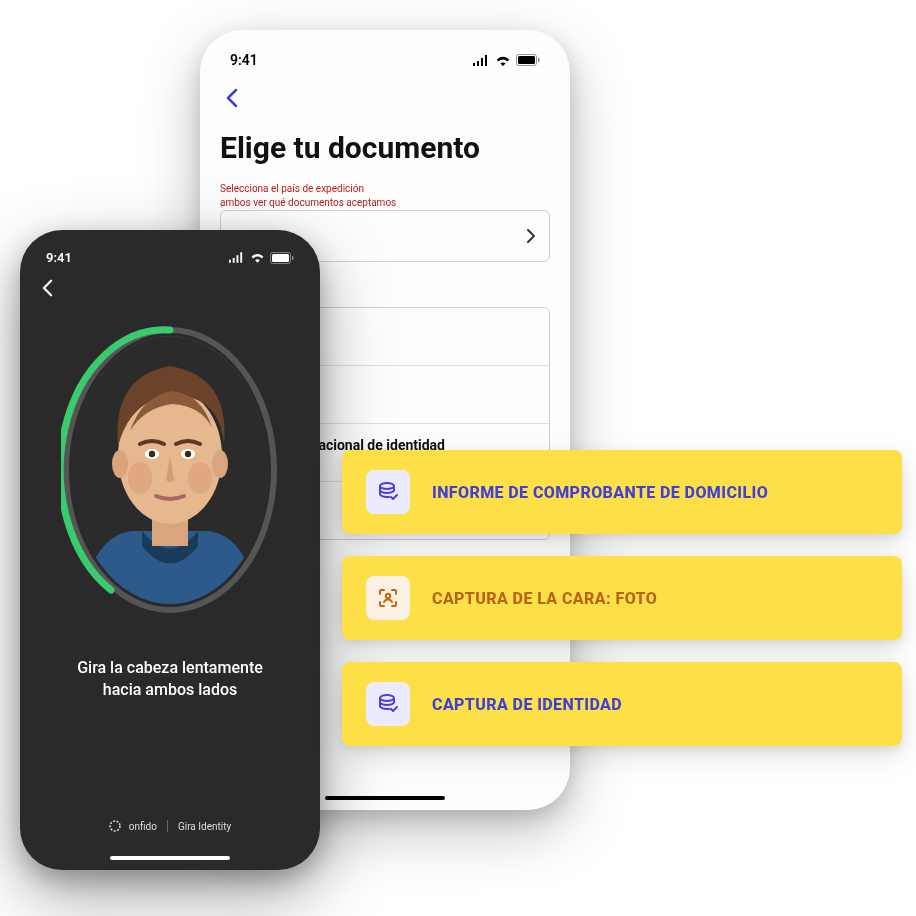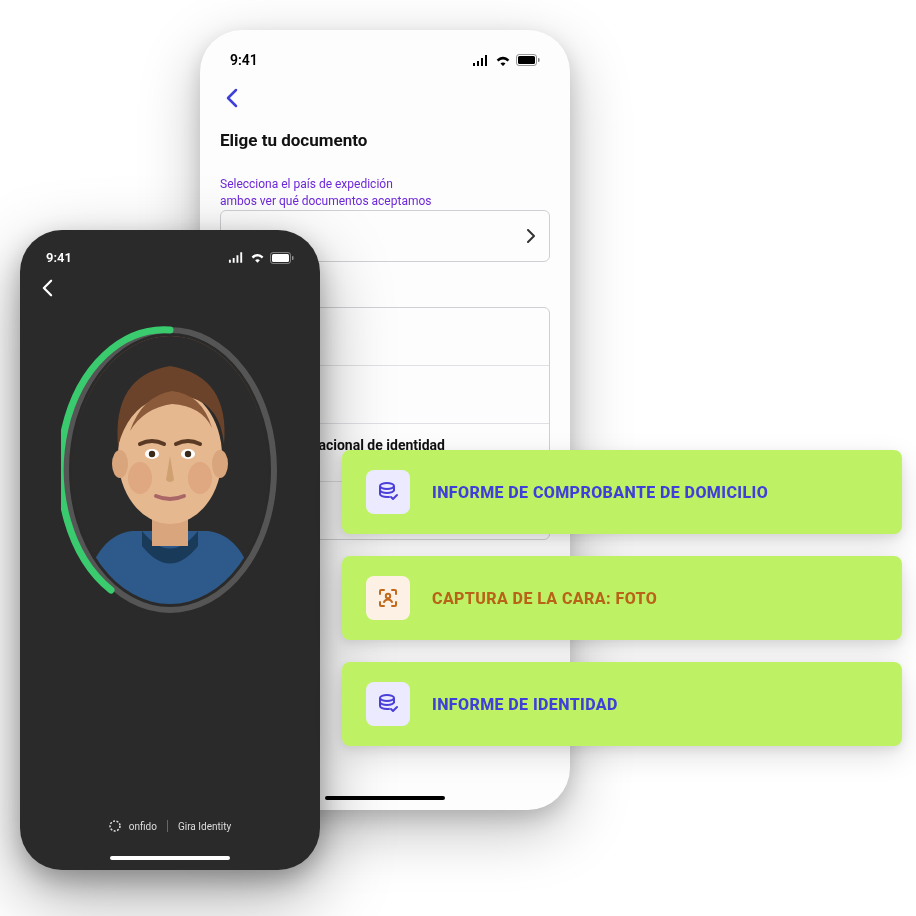--- a/index.html
+++ b/index.html
@@ -33,28 +33,28 @@
       font-weight: 600;
       padding: 4px 10px 14px;
       color: #000;
     }
     .status-icons { display: flex; gap: 5px; align-items: center; }
     .back-btn {
       color: #3f3fd9;
       padding: 6px 0 18px 6px;
     }
     .doc-title {
-      font-size: 17px;
+      font-size: 30px;
       font-weight: 700;
       color: #111;
-      margin-bottom: 26px;
+      margin-bottom: 17px;
     }
     .doc-subtitle {
-      font-size: 12px;
-      color: #6d28d9;
+      font-size: 10px;
+      color: #b91c1c;
       line-height: 1.4;
     }
     .country-select {
       border: 1px solid #d0d0d4;
       border-radius: 6px;
       padding: 18px 14px;
       display: flex;
       justify-content: flex-end;
       align-items: center;
       margin-bottom: 24px;
@@ -182,21 +182,21 @@
       position: absolute;
       left: 342px;
       top: 450px;
       width: 560px;
       display: flex;
       flex-direction: column;
       gap: 22px;
       z-index: 20;
     }
     .card {
-      background: #bef264;
+      background: #fde047;
       border-radius: 8px;
       box-shadow: 0 10px 30px rgba(0,0,0,0.12), 0 4px 10px rgba(0,0,0,0.08);
       padding: 20px 24px;
       display: flex;
       align-items: center;
       gap: 22px;
     }
     .card-icon {
       width: 44px;
       height: 44px;
@@ -332,20 +332,24 @@
 
           <path d="M 84 160 Q 98 166 112 160" stroke="#a66" stroke-width="4" fill="none" stroke-linecap="round"></path>
 
           <ellipse cx="68" cy="142" rx="12" ry="16" fill="#d89870" opacity="0.5"></ellipse>
           <ellipse cx="128" cy="142" rx="12" ry="16" fill="#d89870" opacity="0.5"></ellipse>
         </svg>
       </div>
     </div>
   </div>
 
+  <div class="instruction">
+    <span>Gira la cabeza lentamente</span><br>
+    <span>hacia ambos lados</span>
+  </div>
 
   <div class="onfido-brand">
     <span style="display:flex;align-items:center;gap:8px;">
       <svg width="12" height="12" viewBox="0 0 12 12">
           <circle cx="6" cy="6" r="5" fill="none" stroke="#ddd" stroke-width="1.5" stroke-dasharray="2 1.5"></circle>
         </svg>
       <span>onfido</span>
     </span>
     <span class="divider"></span>
     <span>Gira Identity</span>
@@ -379,15 +383,15 @@
   <div class="card">
     <div class="card-icon purple">
       <svg width="24" height="24" viewBox="0 0 24 24">
           <ellipse cx="11" cy="6" rx="7" ry="3" fill="none" stroke="#4a3fd9" stroke-width="2"></ellipse>
           <path d="M4 6 v8 c0 1.6 3.1 3 7 3 1 0 2-.1 2.8-.3" fill="none" stroke="#4a3fd9" stroke-width="2"></path>
           <path d="M18 6 v5" fill="none" stroke="#4a3fd9" stroke-width="2"></path>
           <path d="M4 10 c0 1.6 3.1 3 7 3 s7-1.4 7-3" fill="none" stroke="#4a3fd9" stroke-width="2"></path>
           <path d="M15 17 l2 2 l4-4" fill="none" stroke="#4a3fd9" stroke-width="2" stroke-linecap="round" stroke-linejoin="round"></path>
         </svg>
     </div>
-    <div class="card-label purple">INFORME DE IDENTIDAD</div>
+    <div class="card-label purple">CAPTURA DE IDENTIDAD</div>
   </div>
 </div>
 
 </body></html>

